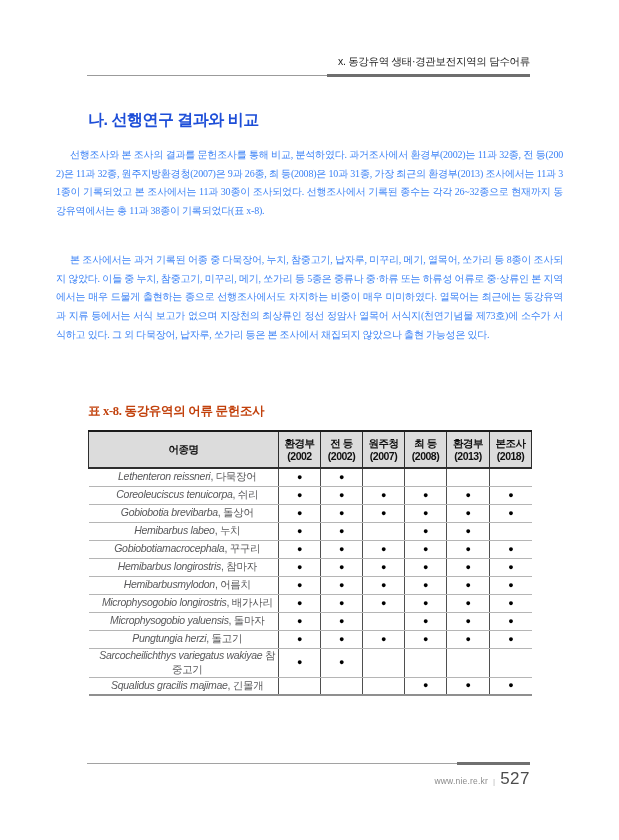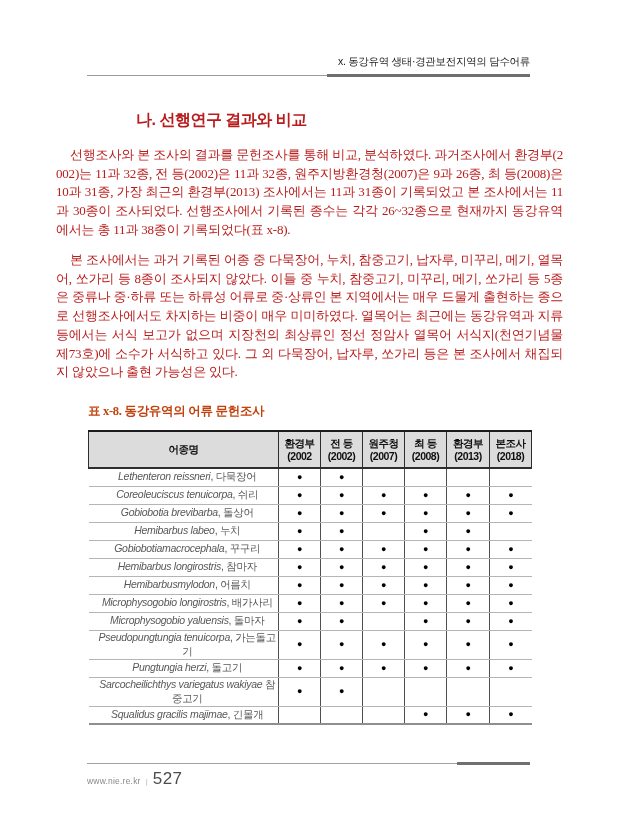--- a/index.html
+++ b/index.html
@@ -21,29 +21,29 @@
     font-size:10.5px; letter-spacing:-0.3px; color:#1d1d1d;
   }
   .header-rule { position:relative; height:3px; margin-top:5px; }
   .header-rule .rule-thin  { position:absolute; left:0; right:0; top:1px; height:1px; background:#9b9b9b; }
   .header-rule .rule-thick { position:absolute; right:0; top:0; width:203px; height:3px; background:#6e6e6e; }
 
   
   .section-heading {
     position:absolute; top:110px; left:88px;
     font-family:"Liberation Sans", sans-serif;
-    font-size:16px; font-weight:bold; letter-spacing:-0.5px; color:#b91c1c;margin-left:48px;
+    font-size:16px; font-weight:bold; letter-spacing:-0.5px; color:#1d4ed8;
   }
 
   
   .body-para {
     position:absolute; left:56px; width:507px;
-    font-size:13px; line-height:18.7px;
+    font-size:10px; line-height:18.7px;
     text-align:justify; text-indent:14px;
-    letter-spacing:-0.2px; color:#b91c1c;
+    letter-spacing:-0.2px; color:#3b82f6;
     word-break:break-all;
   }
   .para-1 { top:146px; }
   .para-2 { top:251px; }
 
   
   .table-caption {
     position:absolute; top:403px; left:88px;
     font-family:"Liberation Serif", serif;
     font-size:12.5px; font-weight:bold; letter-spacing:-0.3px; color:#c2410c;
@@ -79,21 +79,21 @@
   }
 
   
   .footer-bar { position:absolute; top:762px; left:87px; right:89px; }
   .footer-rule { position:relative; height:3px; }
   .footer-rule .rule-thin  { position:absolute; left:0; right:0; top:1px; height:1px; background:#a2a2a2; }
   .footer-rule .rule-thick { position:absolute; right:0; top:0; width:73px; height:3px; background:#707070; }
   .footer-text {
     margin-top:4px; text-align:right;
     font-family:"Liberation Sans", sans-serif;
-    display:flex; align-items:baseline; gap:5px;
+    display:flex; justify-content:flex-end; align-items:baseline; gap:5px;
   }
   .footer-site { font-size:8.5px; color:#8a8a8a; letter-spacing:0.2px; }
   .footer-sep  { font-size:8px;  color:#b5b5b5; }
   .footer-page { font-size:17px; color:#4c4c4c; letter-spacing:0.5px; }
 </style>
 </head>
 <body>
 
 <div class="page">
 
@@ -249,31 +249,20 @@
     </td>
   <td class="mark-cell">●</td>
             <td class="mark-cell">●</td>
             <td class="mark-cell"></td>
             <td class="mark-cell">●</td>
             <td class="mark-cell">●</td>
             <td class="mark-cell">●</td>
           </tr>
           <tr>
     <td class="species-cell">
-      <span class="species-latin">Pseudopungtungia tenuicorpa</span><span class="species-korean">, 가는돌고기</span>
-    </td>
-  <td class="mark-cell">●</td>
-            <td class="mark-cell">●</td>
-            <td class="mark-cell">●</td>
-            <td class="mark-cell">●</td>
-            <td class="mark-cell">●</td>
-            <td class="mark-cell">●</td>
-          </tr>
-          <tr>
-    <td class="species-cell">
       <span class="species-latin">Pungtungia herzi</span><span class="species-korean">, 돌고기</span>
     </td>
   <td class="mark-cell">●</td>
             <td class="mark-cell">●</td>
             <td class="mark-cell">●</td>
             <td class="mark-cell">●</td>
             <td class="mark-cell">●</td>
             <td class="mark-cell">●</td>
           </tr>
           <tr>

